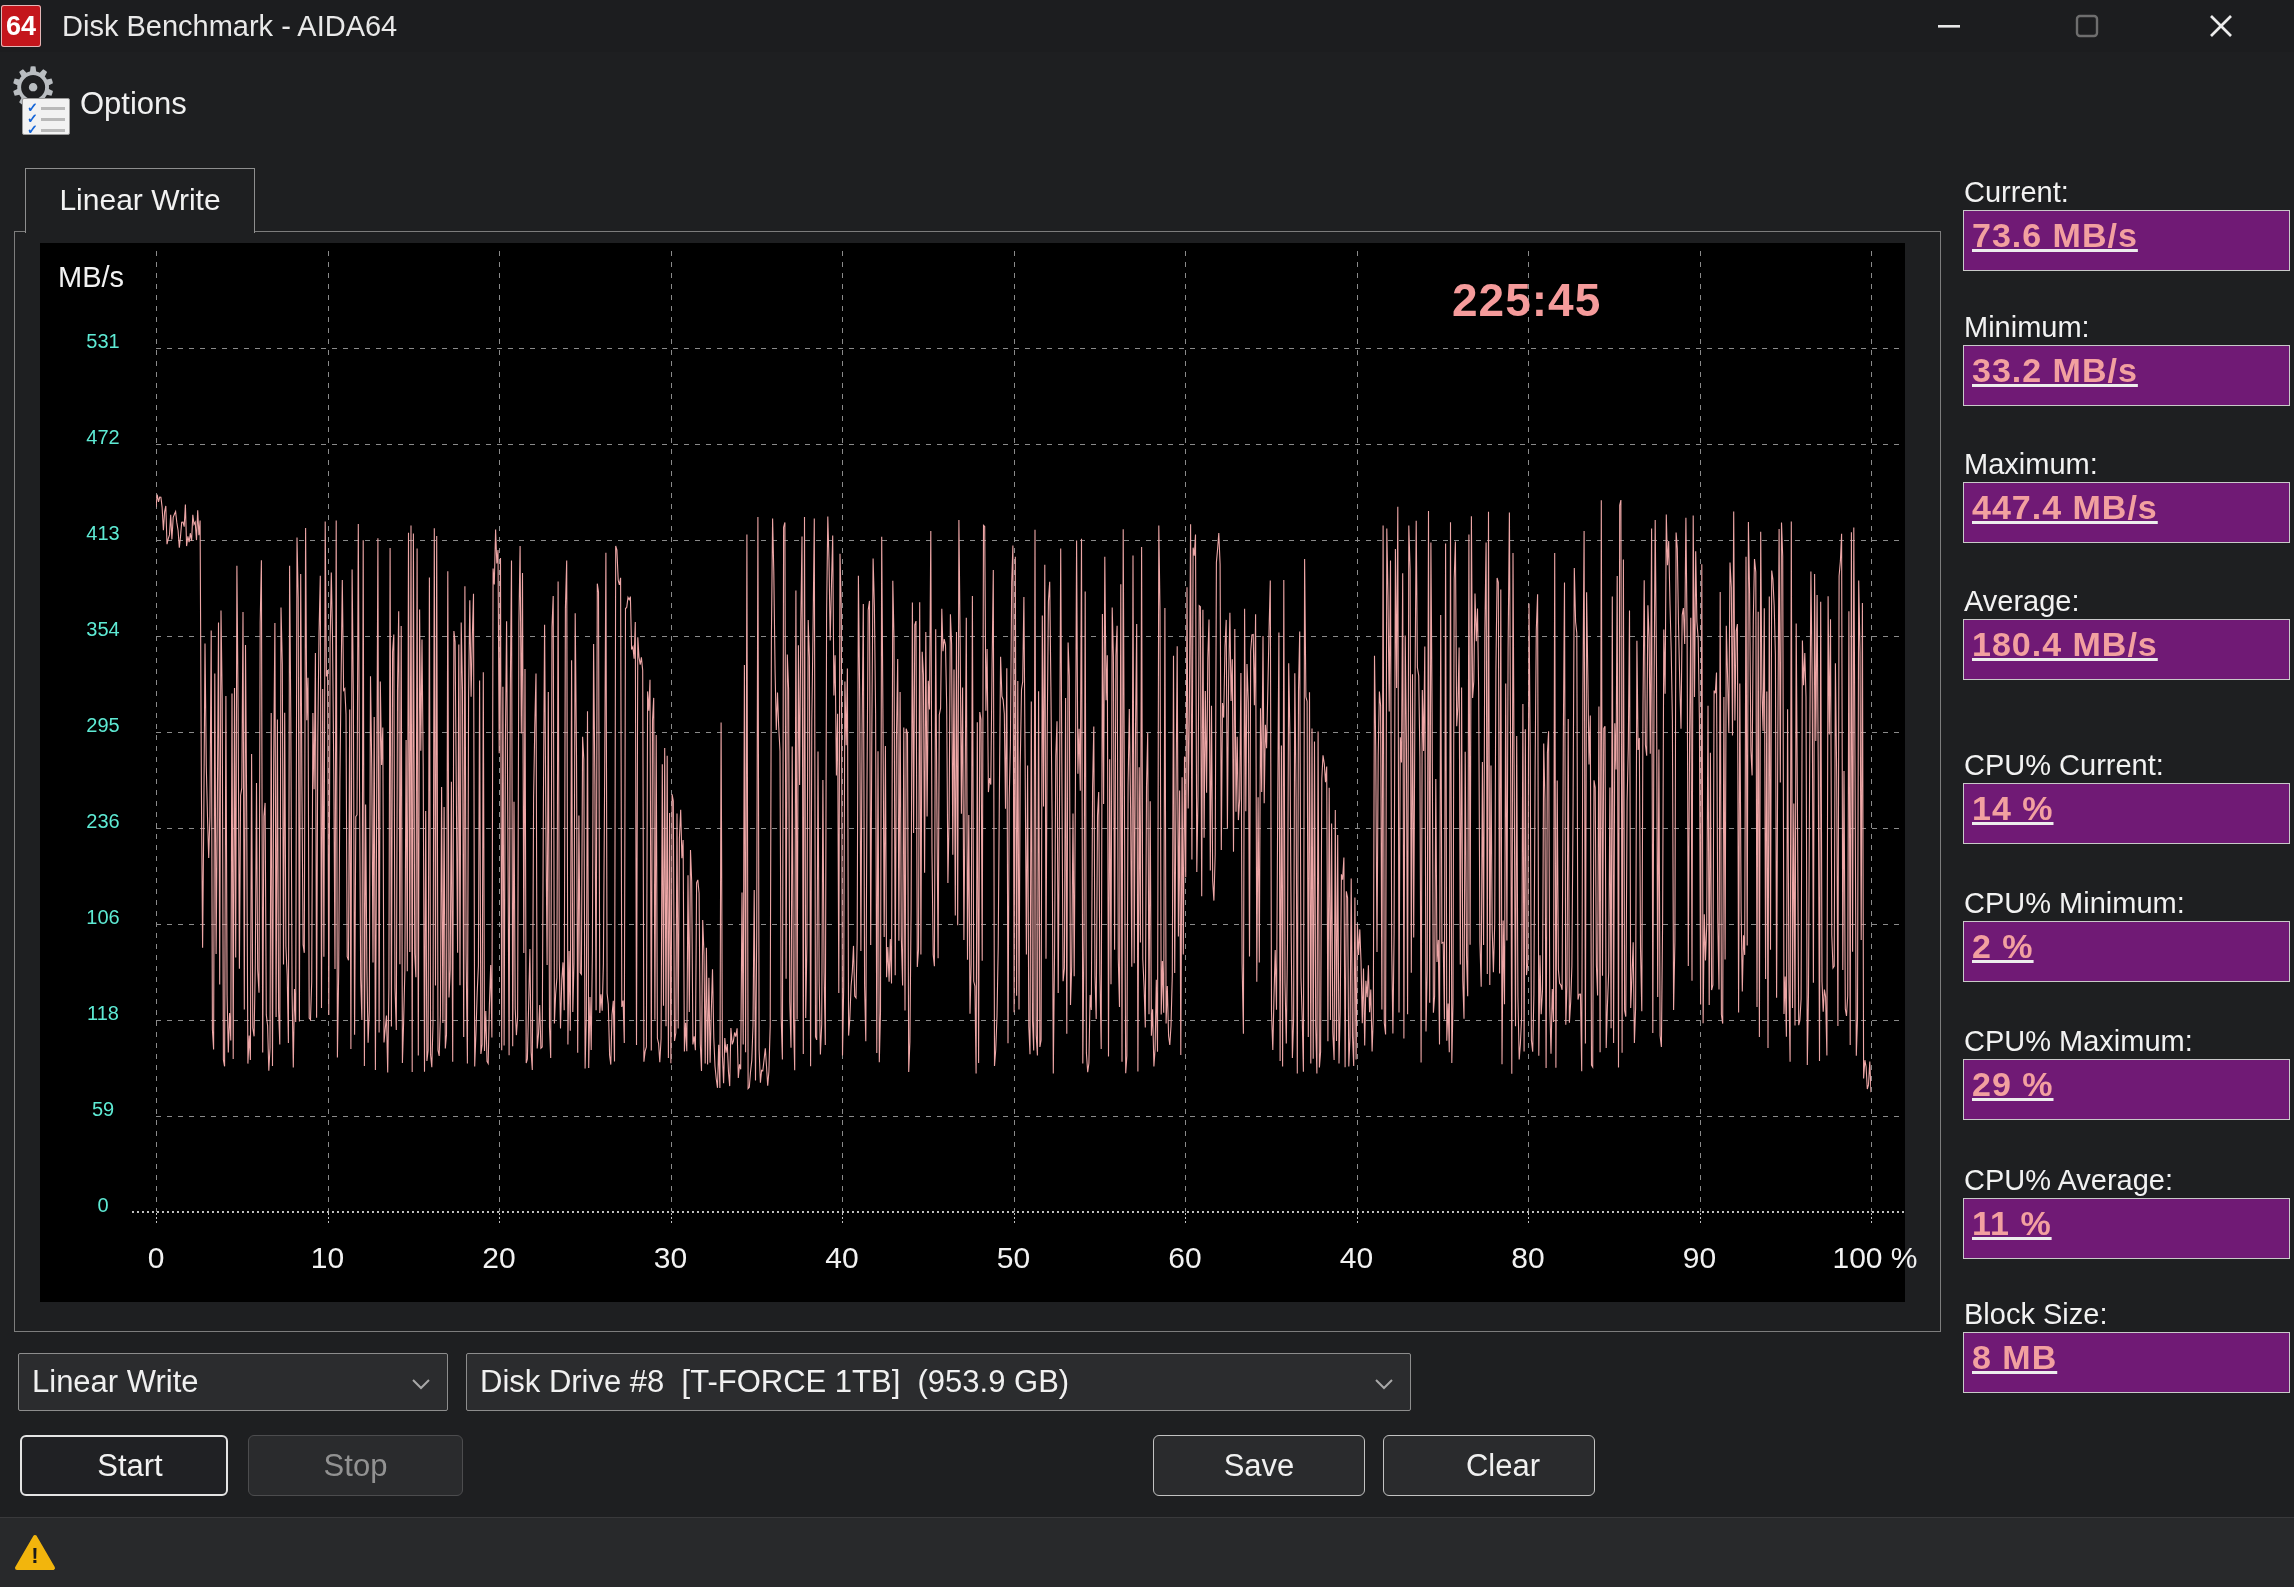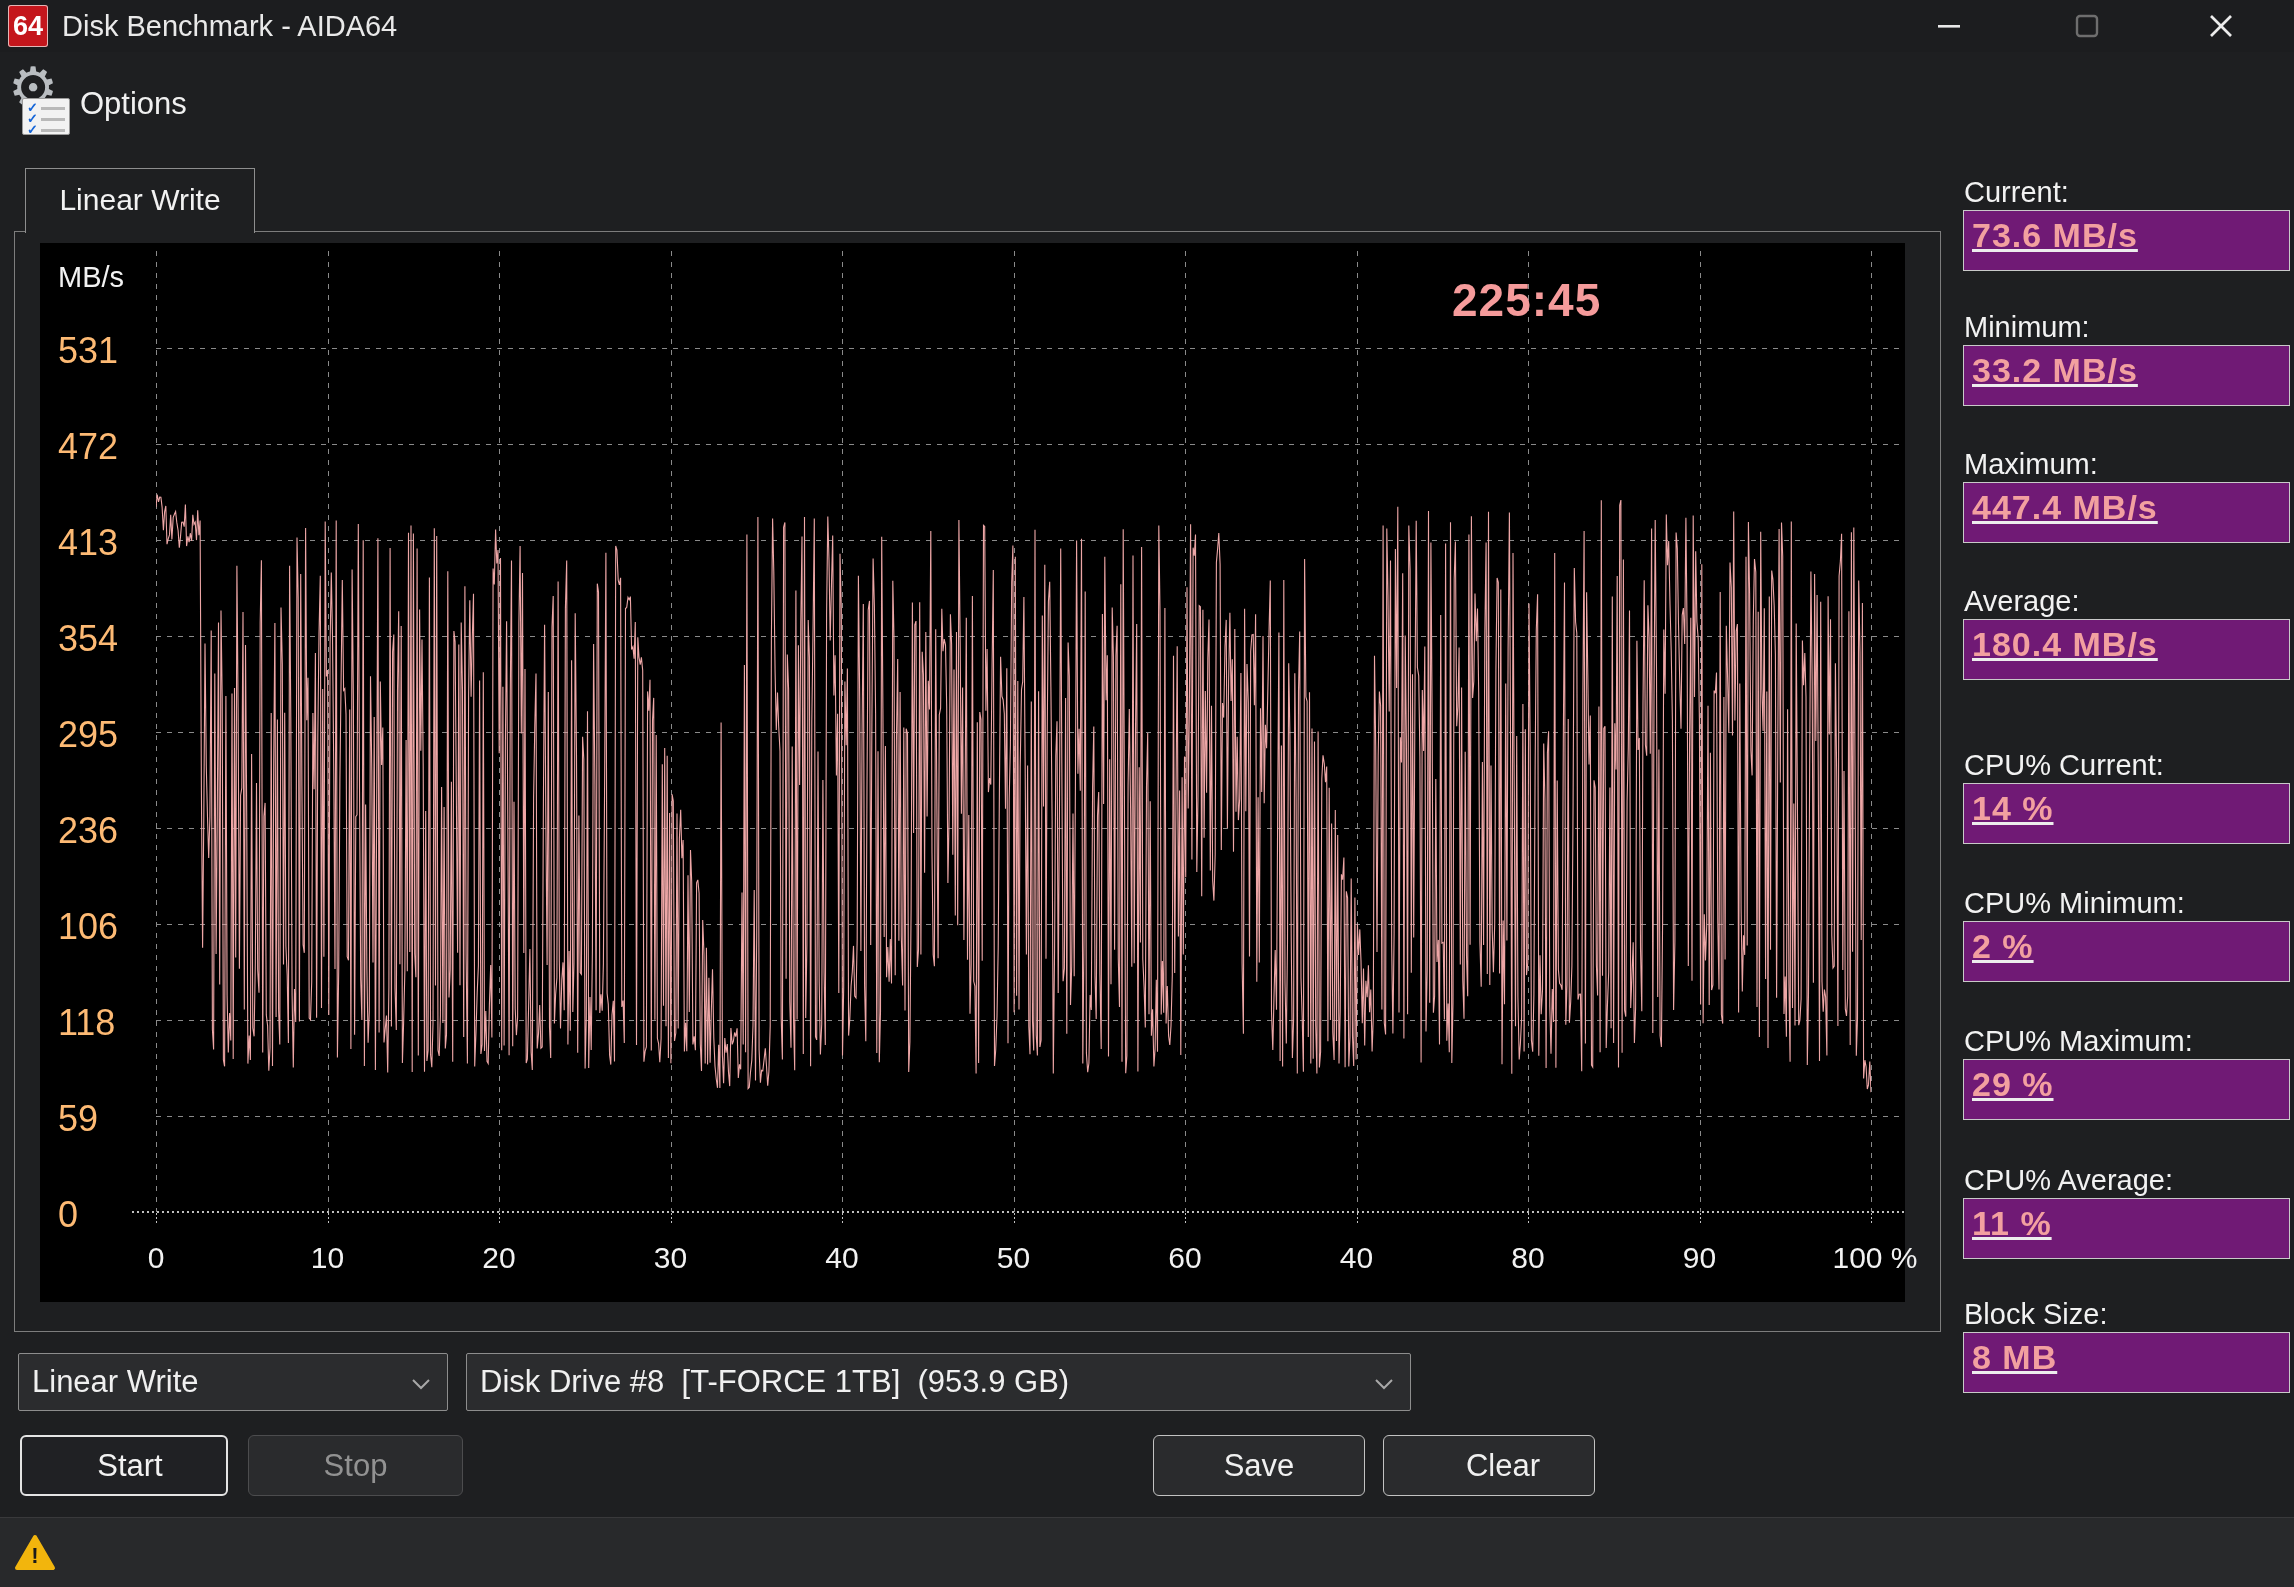--- a/index.html
+++ b/index.html
@@ -8,21 +8,21 @@
     position:relative; width:2294px; height:1587px; overflow:hidden;
     background:#1e1f21; color:#ededed;
     font-family:"Liberation Sans", sans-serif;
   }
   .abs { position:absolute; }
   .pre { white-space:pre; }
 
   
   #titlebar { left:0; top:0; width:2294px; height:52px; background:#1c1d1f; }
   #app-logo {
-    left:8px; top:5px; width:40px; height:42px; background:#c4161c;
+    left:1px; top:5px; width:40px; height:42px; background:#c4161c;
     color:#fff; font-weight:bold; font-size:27px; text-align:center; line-height:42px;
     border-radius:3px; box-shadow:0 0 0 1px #e3b6b6 inset;
   }
   #window-title { left:62px; top:10px; font-size:29px; color:#e9e9e9; }
   .winbtn { top:0; width:68px; height:52px; display:flex; align-items:center; justify-content:center; }
   #btn-min { left:1915px; } #btn-max { left:2053px; } #btn-close { left:2187px; }
 
   
   #options-btn { left:6px; top:62px; width:210px; height:82px; cursor:default; }
   #gear-glyph { left:2px; top:-4px; font-size:56px; color:#b9bdc1;
@@ -39,21 +39,21 @@
     left:25px; top:168px; width:230px; height:65px; background:#1e1f21; z-index:3;
     border:1px solid #8e8e8e; border-bottom:none;
     font-size:30px; color:#f2f2f2; text-align:center; line-height:62px;
   }
 
   
   #chart-panel { left:14px; top:231px; width:1927px; height:1101px;
     border:1px solid #7d7d7d; background:#1e1f21; z-index:2; }
   #plot { left:40px; top:243px; width:1865px; height:1059px; background:#000; z-index:2; }
   #mbs-label { left:18px; top:18px; font-size:29px; color:#f2f2f2; }
-  .ytick { position:absolute; left:18px; width:90px; font-size:36px; color:#fdba74; }
+  .ytick { position:absolute; left:18px; width:90px; font-size:20px; color:#5eead4;text-align:center; }
   .xtick { position:absolute; top:998px; width:120px; margin-left:-60px;
     text-align:center; font-size:30px; color:#f2f2f2; }
   .vgrid { position:absolute; top:8px; width:1px; height:961px;
     background:repeating-linear-gradient(to bottom,#8a8a8a 0 5px,transparent 5px 11px); }
   .hgrid { position:absolute; left:116px; width:1749px; height:1px;
     background:repeating-linear-gradient(to right,#8a8a8a 0 5px,transparent 5px 11px); }
   #xaxis-line { left:92px; top:968px; width:1773px; height:2px;
     background:repeating-linear-gradient(to right,#c2c2c2 0 2px,transparent 2px 5px); }
   .xaxis-tick { position:absolute; top:970px; width:1px; height:12px;
     background:repeating-linear-gradient(to bottom,#c2c2c2 0 2px,transparent 2px 4px); }

